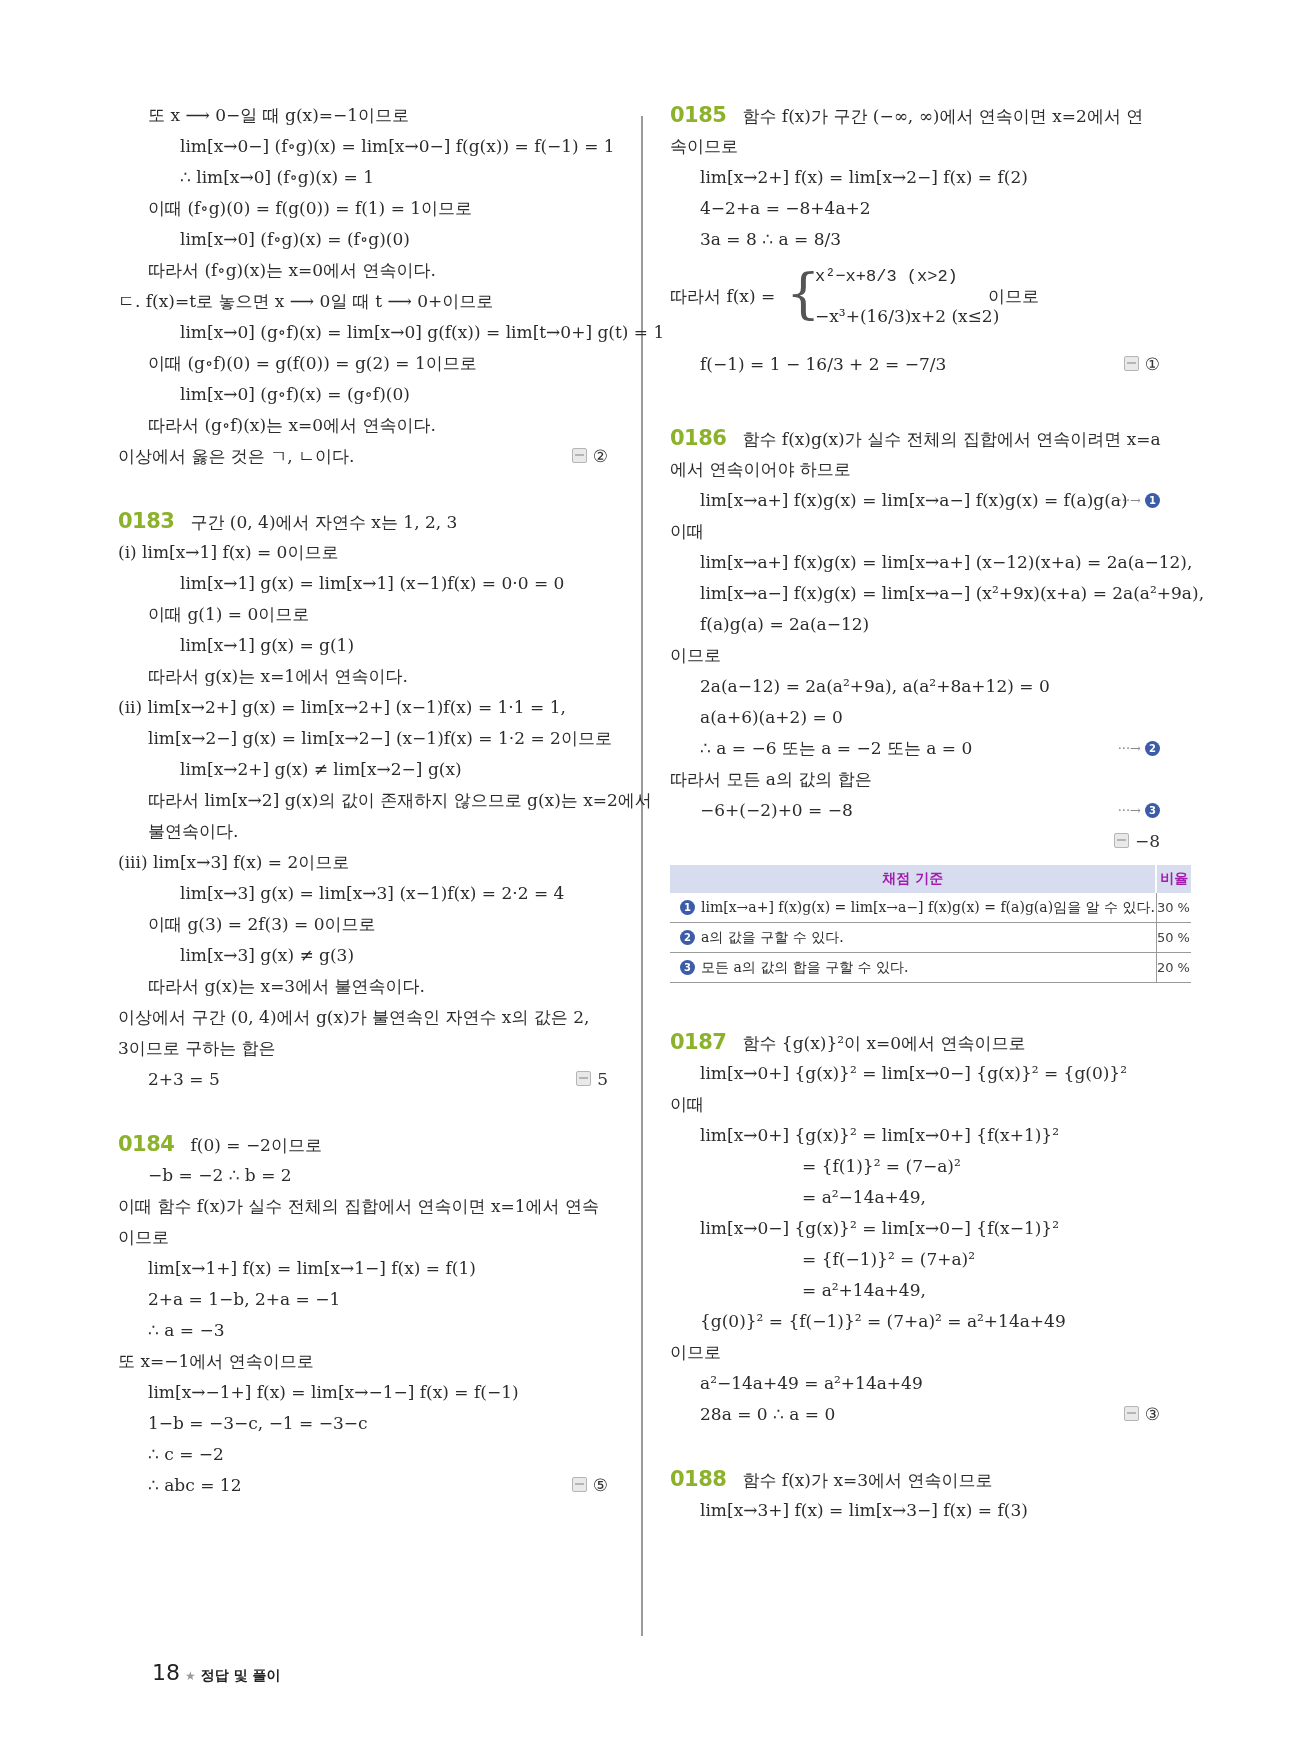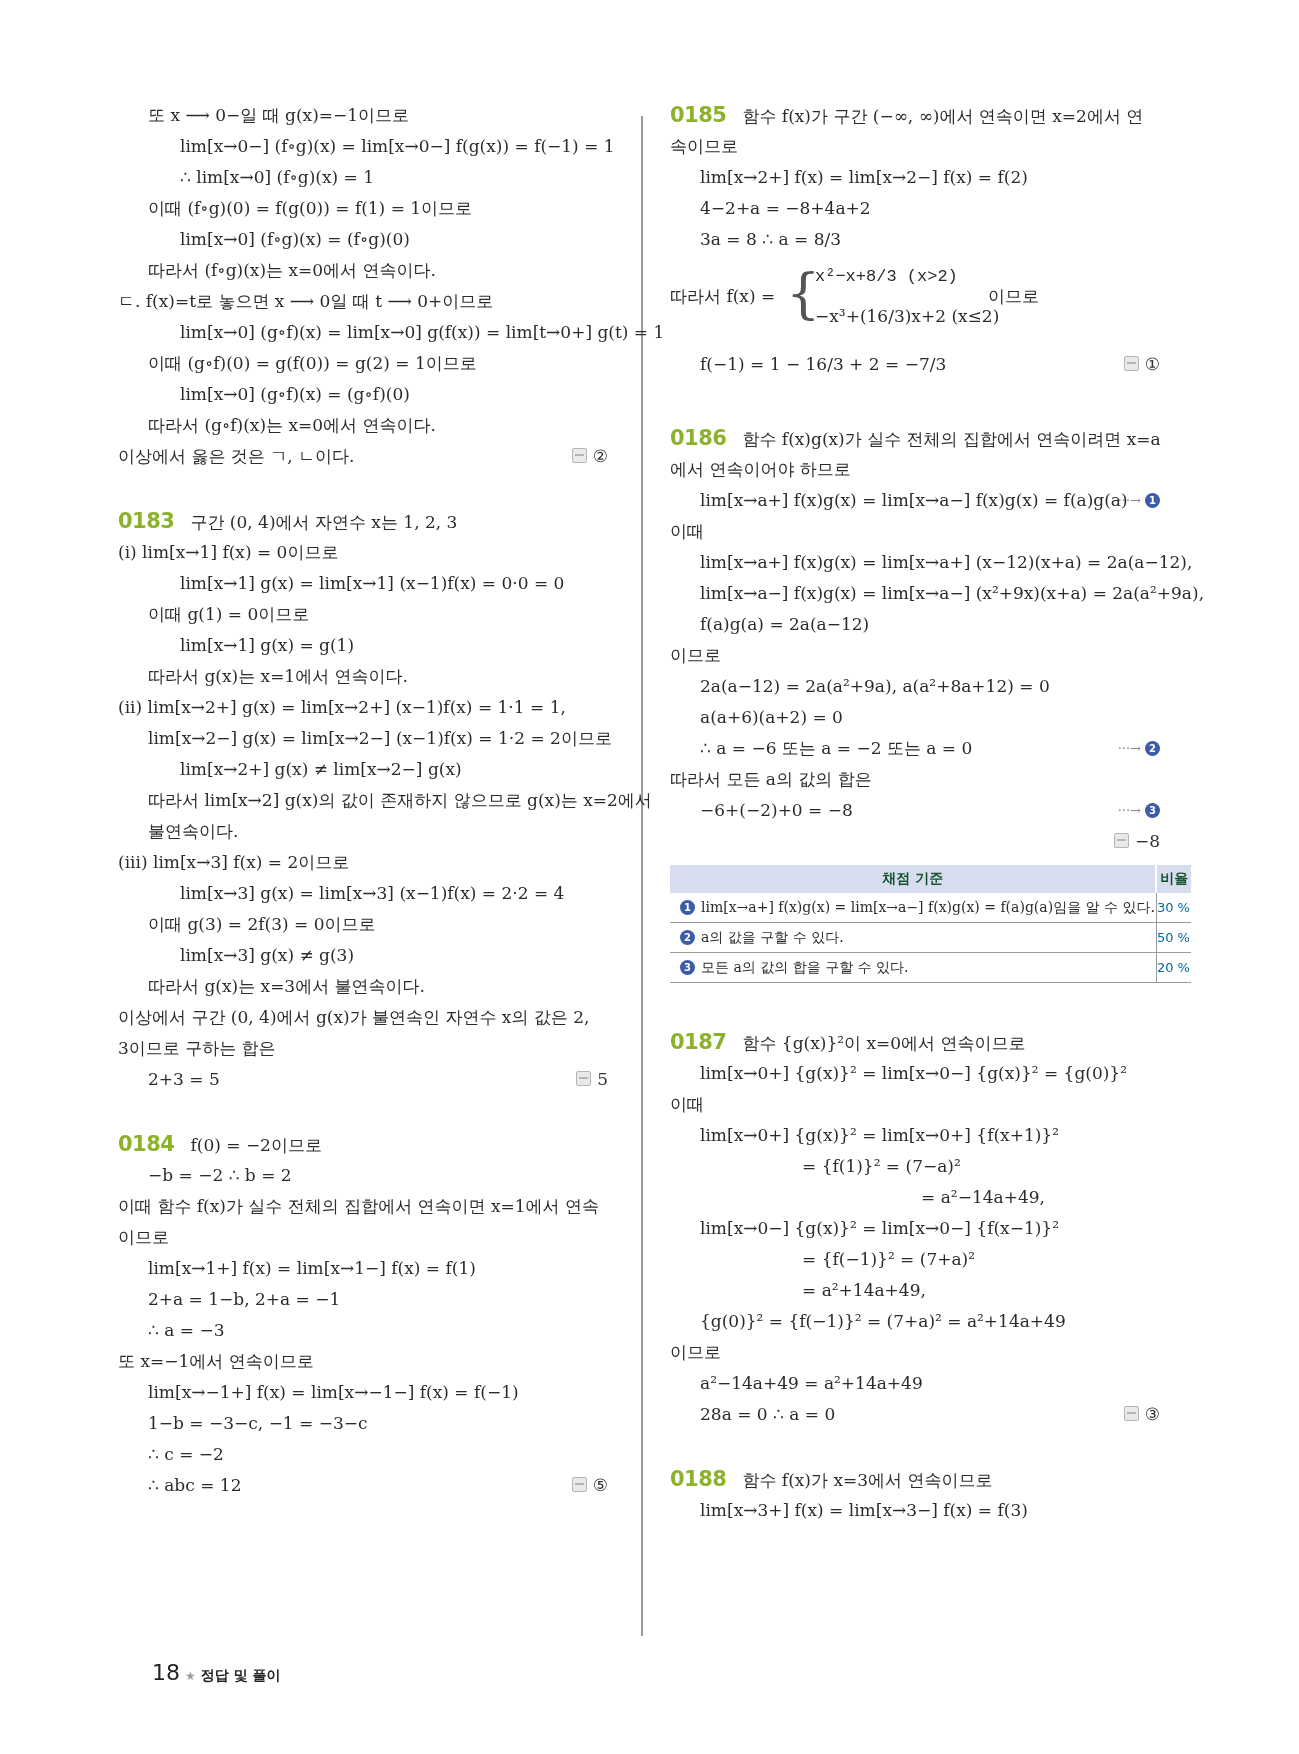--- a/index.html
+++ b/index.html
@@ -18,24 +18,24 @@
           color:#8cb12b; font-size:21px; margin-right:16px; letter-spacing:-0.5px; }
   .answer { position:absolute; right:4px; top:0; color:#333; }
   .ans-icon { display:inline-block; width:13px; height:13px; border:1.5px solid #b5b5b5;
               background:#e9e9e9; vertical-align:-1px; margin-right:6px; border-radius:2px; position:relative; }
   .ans-icon::after { content:""; position:absolute; left:2px; right:2px; top:5px; height:1.5px; background:#b5b5b5; }
   .step { position:absolute; right:4px; top:0; font-size:13px; color:#8a8a8a; }
   .step-badge { display:inline-block; width:15px; height:15px; border-radius:50%; background:#3d5ca8;
                 color:#fff; font-size:10px; line-height:15px; text-align:center;
                 font-family:"DejaVu Sans", sans-serif; font-weight:bold; margin-left:4px; vertical-align:1px; }
   .table { margin-top:8px; width:494px; border-collapse:collapse; font-size:14px; }
-  .table th { background:#d7dcee; color:#14532d; font-family:"DejaVu Sans","Liberation Sans",sans-serif;
+  .table th { background:#d7dcee; color:#a21caf; font-family:"DejaVu Sans","Liberation Sans",sans-serif;
               font-weight:bold; height:26px; font-size:14px; border-right:2px solid #fff; }
   .table td { height:27px; border-bottom:1px solid #9a9a9a; padding-left:10px; white-space:nowrap; font-size:14px; }
-  .table td.rate { border-left:1px solid #9a9a9a; text-align:center; padding-left:0; width:54px; color:#0369a1;
+  .table td.rate { border-left:1px solid #9a9a9a; text-align:center; padding-left:0; width:54px; color:#404040;
                    font-family:"DejaVu Sans","Liberation Sans",sans-serif; font-size:13px; }
   .footer { position:absolute; left:118px; top:1660px; font-family:"DejaVu Sans","Liberation Sans",sans-serif;margin-left:34px; }
   .footer .pg { font-size:22px; color:#222; }
   .footer .star { color:#9a9a9a; font-size:12px; margin:0 5px; }
   .footer .lbl { font-size:14px; font-weight:bold; color:#222; }
 </style>
 </head>
 <body>
 
 <div class="divider"></div>
@@ -191,21 +191,21 @@
   <div class="gap" style="height:44px;"></div>
 
   <div>
     <div class="line">
       <span class="pnum">0187</span><span>함수 {g(x)}²이 x=0에서 연속이므로</span>
     </div>
     <div class="line i1">lim[x→0+] {g(x)}² = lim[x→0−] {g(x)}² = {g(0)}²</div>
     <div class="line">이때</div>
     <div class="line i1">lim[x→0+] {g(x)}² = lim[x→0+] {f(x+1)}²</div>
     <div class="line" style="padding-left:132px;">= {f(1)}² = (7−a)²</div>
-    <div class="line" style="padding-left:132px;text-align:center;">= a²−14a+49,</div>
+    <div class="line" style="padding-left:132px;">= a²−14a+49,</div>
     <div class="line i1">lim[x→0−] {g(x)}² = lim[x→0−] {f(x−1)}²</div>
     <div class="line" style="padding-left:132px;">= {f(−1)}² = (7+a)²</div>
     <div class="line" style="padding-left:132px;">= a²+14a+49,</div>
     <div class="line i1">{g(0)}² = {f(−1)}² = (7+a)² = a²+14a+49</div>
     <div class="line">이므로</div>
     <div class="line i1">a²−14a+49 = a²+14a+49</div>
     <div class="line i1">
       <span>28a = 0      ∴ a = 0</span>
       <span class="answer"><span class="ans-icon"></span><span>③</span></span>
     </div>

